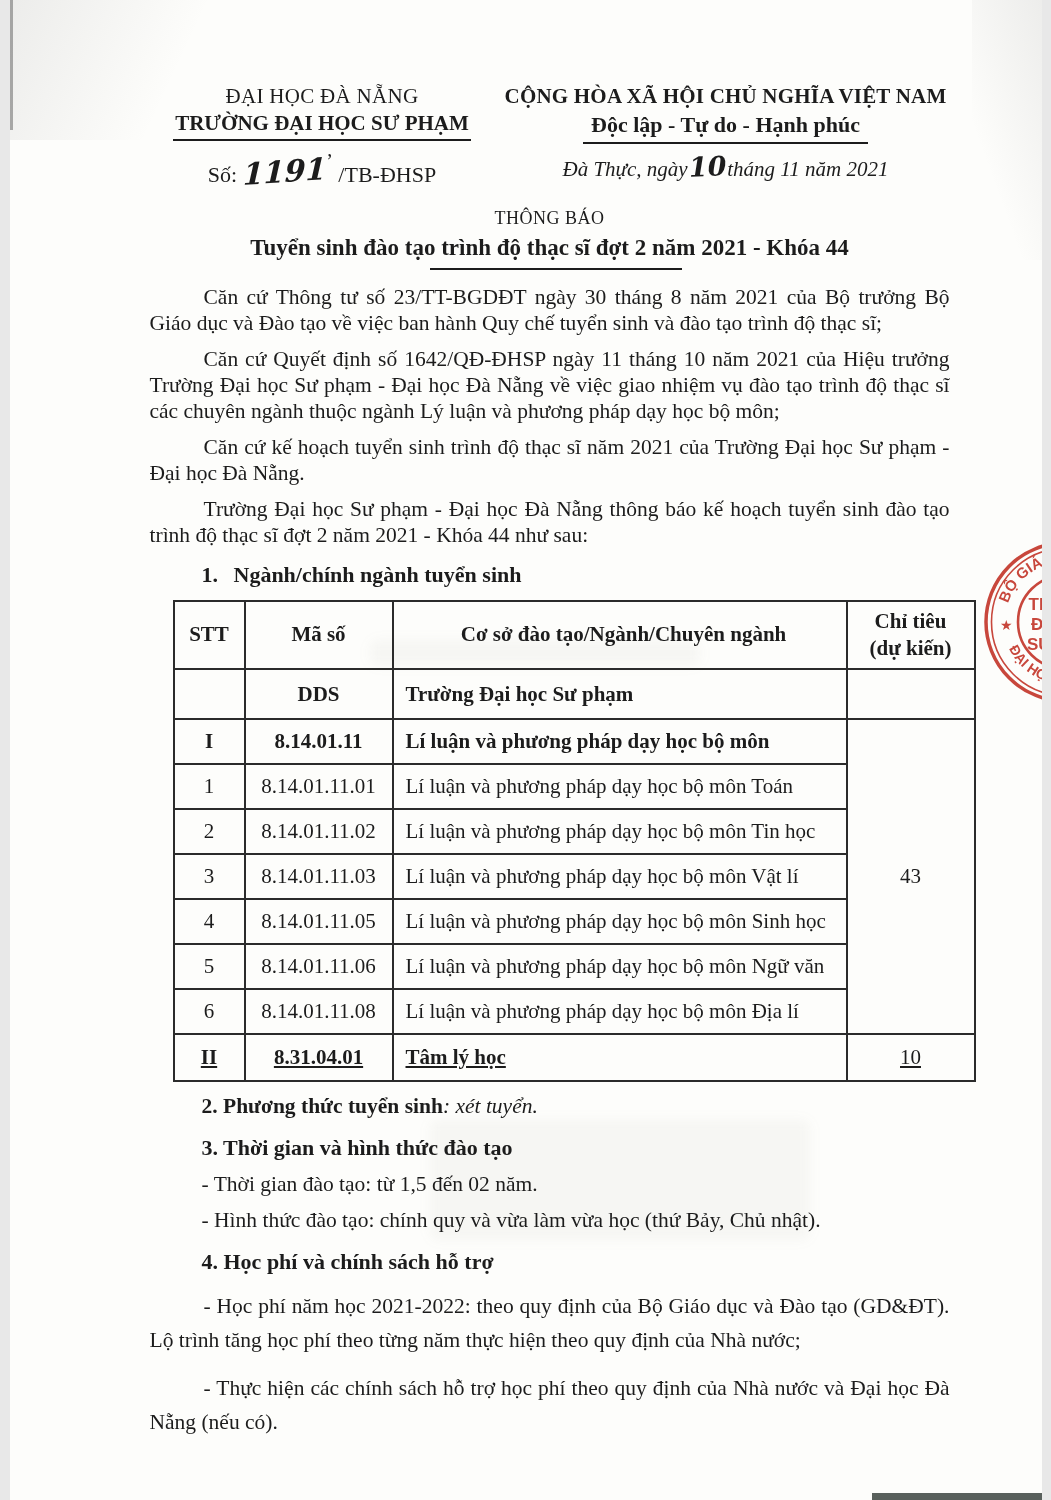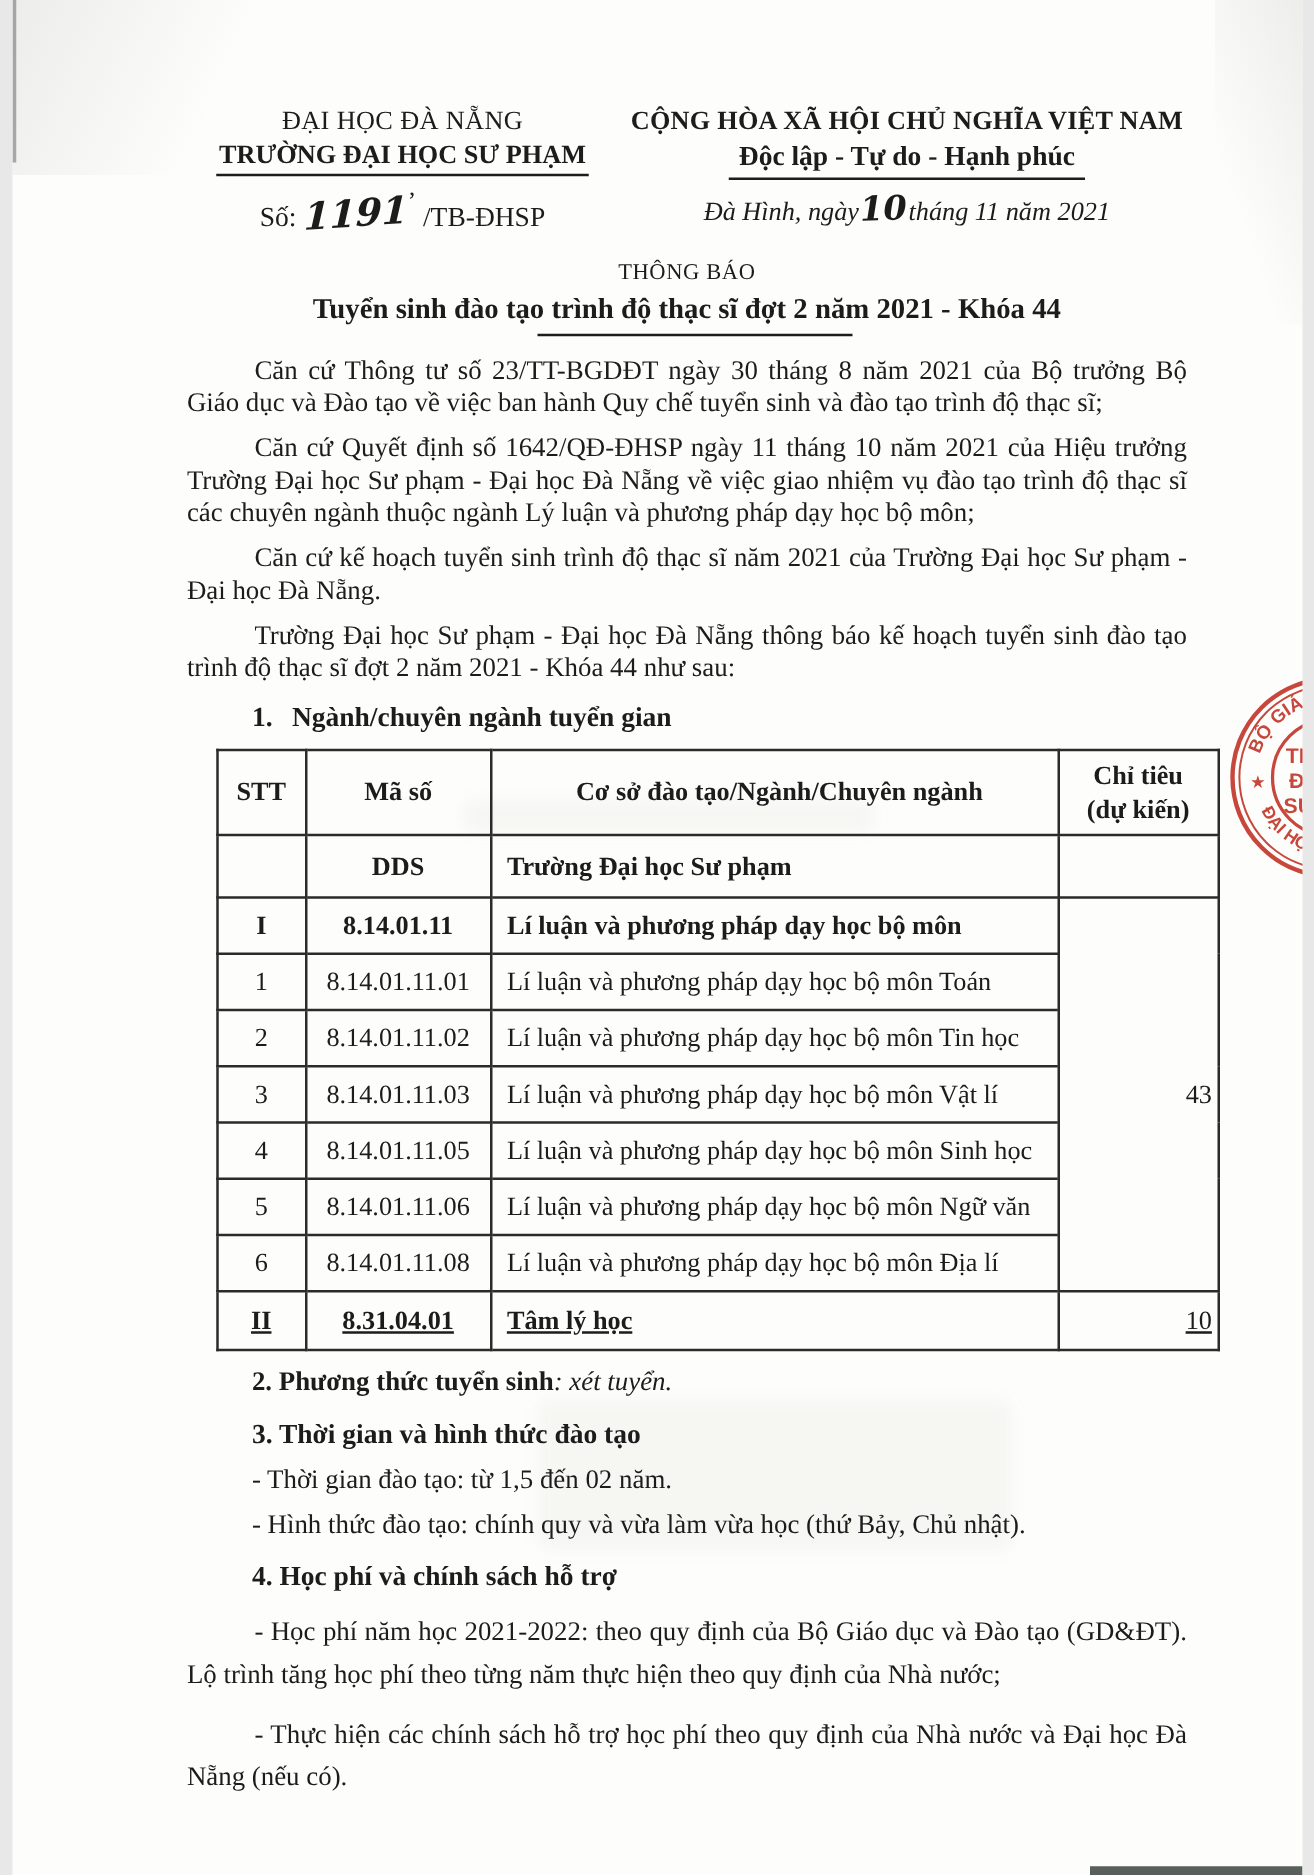--- a/index.html
+++ b/index.html
@@ -49,21 +49,21 @@
   table.adm{border-collapse:collapse;margin:12px 0 12px 23px;table-layout:fixed;width:773px;}
   table.adm th,table.adm td{border:2px solid #2b2b2b;font-size:21px;padding:2px 4px;vertical-align:middle;}
   table.adm th{font-weight:bold;text-align:center;white-space:pre-line;line-height:1.3;}
   tr.hrow{height:68px;}
   tr.r-dds{height:50px;}
   tr.r-body{height:45px;}
   tr.r-ii{height:47px;text-decoration:underline;}
   .c-stt{width:61px;text-align:center;}
   .c-code{width:138px;text-align:center;}
   .c-name{width:436px;text-align:left;padding-left:12px !important;}
-  .c-quota{width:118px;text-align:right;}
+  .c-quota{width:118px;text-align:center;}
   .bold-row td{font-weight:bold;}
 
   .sec-heading{font-size:22px;font-weight:bold;margin:16px 0 0 52px;}
   .sec-line{font-size:21.5px;margin:12px 0 0 52px;}
   .sec-line .rest{font-weight:normal;font-style:italic;}
   .dash-line{font-size:21.5px;margin:11px 0 0 52px;}
   .dash-para{font-size:21.5px;line-height:34px;text-align:justify;text-indent:54px;margin:14px 0 0 0;}
 
   .stamp{position:absolute;left:953px;top:518px;width:200px;height:212px;opacity:.93;}
 
@@ -94,36 +94,36 @@
           <span class="handwritten" data-interactable="false">1191</span><span class="hw-tick" data-interactable="false">’</span>
           <span data-interactable="false">/TB-ĐHSP</span>
         </div>
       </div>
       <div class="hdr-right" data-interactable="false">
         <div class="nation-line" data-interactable="false">CỘNG HÒA XÃ HỘI CHỦ NGHĨA VIỆT NAM</div>
         <div class="motto-line" data-interactable="false">
           <span class="motto-underline" data-interactable="false">Độc lập - Tự do - Hạnh phúc</span>
         </div>
         <div class="date-line" data-interactable="false">
-          <span data-interactable="false">Đà Hình, ngày</span><span class="hw-date" data-interactable="false">10</span><span data-interactable="false">tháng 11 năm 2021</span>
+          <span data-interactable="false">Đà Thực, ngày</span><span class="hw-date" data-interactable="false">10</span><span data-interactable="false">tháng 11 năm 2021</span>
         </div>
       </div>
     </div>
 
     <div class="doc-title" data-interactable="false">THÔNG BÁO</div>
     <div class="doc-subtitle" data-interactable="false">Tuyển sinh đào tạo trình độ thạc sĩ đợt 2 năm 2021 - Khóa 44</div>
     <div class="subtitle-underline" data-interactable="false"></div>
 
     <p class="para first" data-interactable="false">Căn cứ Thông tư số 23/TT-BGDĐT ngày 30 tháng 8 năm 2021 của Bộ trưởng Bộ Giáo dục và Đào tạo về việc ban hành Quy chế tuyển sinh và đào tạo trình độ thạc sĩ;</p>
     <p class="para" data-interactable="false">Căn cứ Quyết định số 1642/QĐ-ĐHSP ngày 11 tháng 10 năm 2021 của Hiệu trưởng Trường Đại học Sư phạm - Đại học Đà Nẵng về việc giao nhiệm vụ đào tạo trình độ thạc sĩ các chuyên ngành thuộc ngành Lý luận và phương pháp dạy học bộ môn;</p>
     <p class="para" data-interactable="false">Căn cứ kế hoạch tuyển sinh trình độ thạc sĩ năm 2021 của Trường Đại học Sư phạm - Đại học Đà Nẵng.</p>
     <p class="para" data-interactable="false">Trường Đại học Sư phạm - Đại học Đà Nẵng thông báo kế hoạch tuyển sinh đào tạo trình độ thạc sĩ đợt 2 năm 2021 - Khóa 44 như sau:</p>
 
     <div class="sec1-heading" data-interactable="false">
-      <span class="sec1-num" data-interactable="false">1.</span><span data-interactable="false">Ngành/chuyên ngành tuyển gian</span>
+      <span class="sec1-num" data-interactable="false">1.</span><span data-interactable="false">Ngành/chính ngành tuyển sinh</span>
     </div>
 
     <table class="adm" data-interactable="false">
       <thead>
         <tr class="hrow" data-interactable="false">
           <th class="c-stt" data-interactable="false">STT</th>
           <th class="c-code" data-interactable="false">Mã số</th>
           <th class="c-name" data-interactable="false">Cơ sở đào tạo/Ngành/Chuyên ngành</th>
           <th class="c-quota" data-interactable="false">Chỉ tiêu
 (dự kiến)</th>

